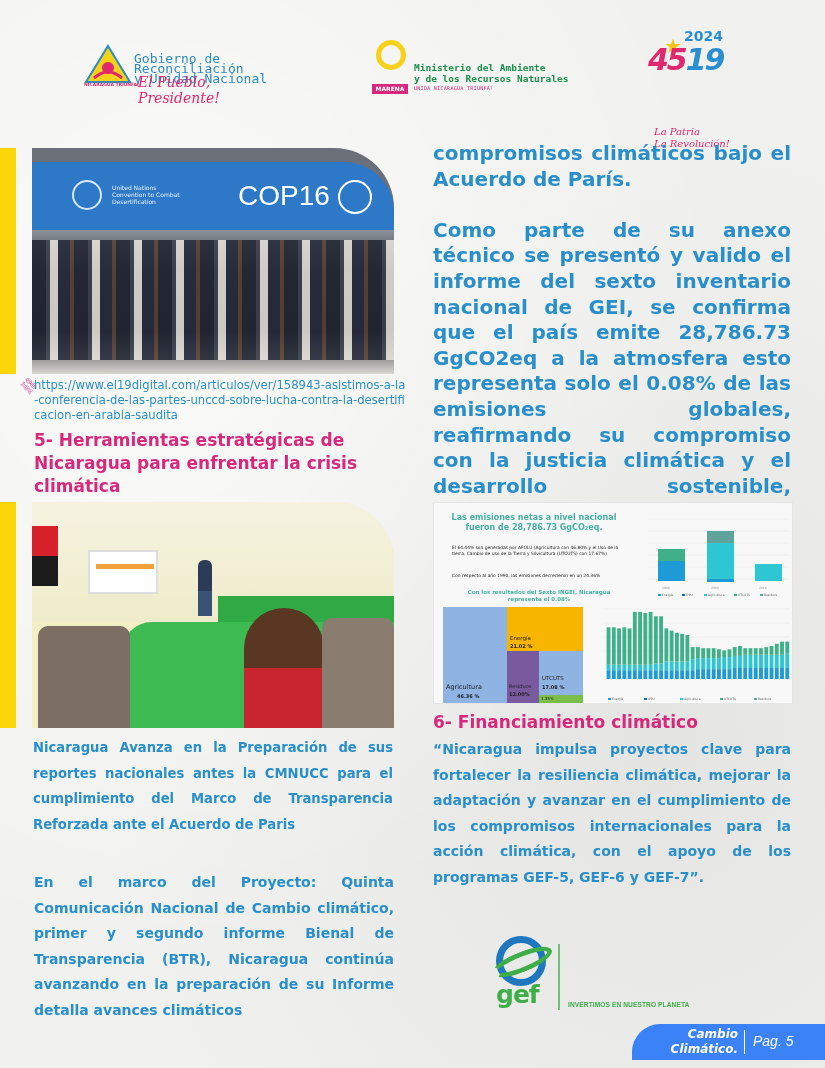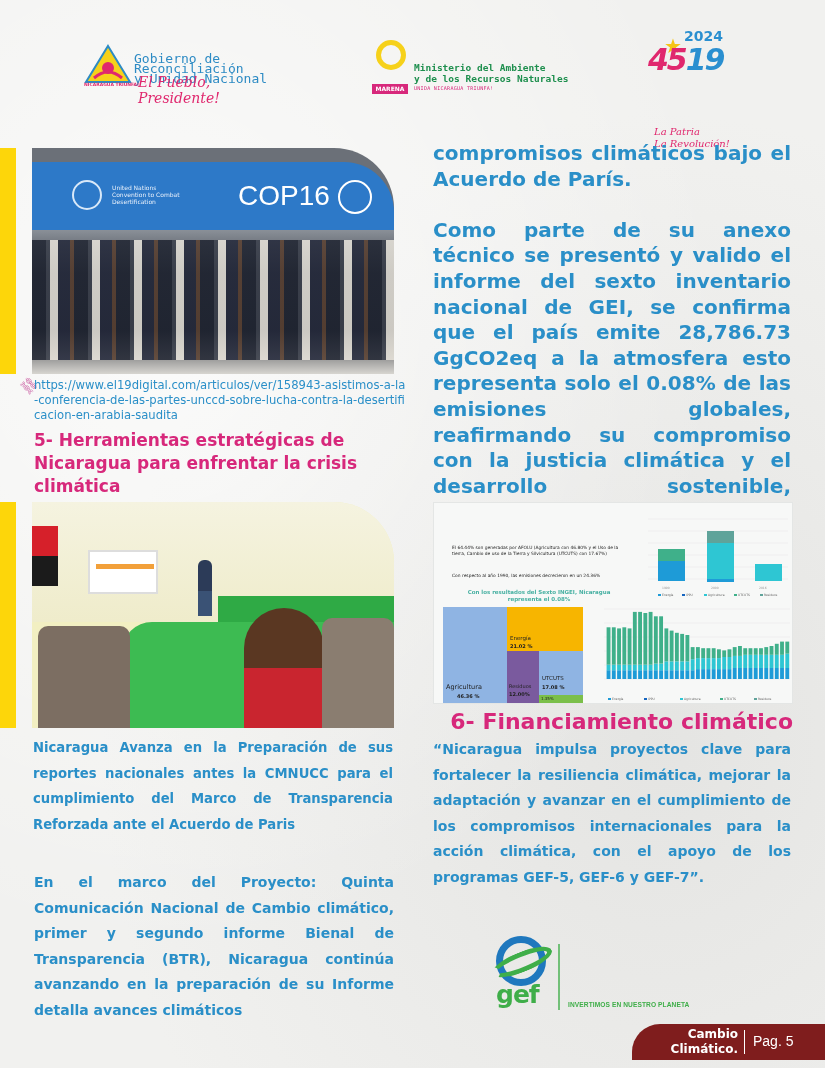--- a/index.html
+++ b/index.html
@@ -65,21 +65,21 @@
   .photo2 .woman { position: absolute; left: 212px; top: 106px; width: 80px; height: 120px; background: linear-gradient(180deg, #5a3722 0 50%, #c9252f 50%); border-radius: 40px 40px 0 0; }
   .photo2 .speaker { position: absolute; left: 166px; top: 58px; width: 14px; height: 56px; background: linear-gradient(180deg, #2c3b58 0 55%, #3a5275 55%); border-radius: 6px 6px 0 0; }
 
   
   .link-wrap { left: 20px; top: 378px; width: 380px; }
   .link-icon { position: absolute; left: 0; top: 0; width: 16px; height: 16px; color: #c95aa0; font-size: 14px; transform: rotate(-45deg); }
   .link-text { position: absolute; left: 14px; top: 0; width: 374px; font-family: "DejaVu Sans", sans-serif; font-size: 11.6px; line-height: 15px; color: #2a8fc8; word-break: break-all; }
 
   .h-pink { font-family: "DejaVu Sans", sans-serif; font-weight: bold; color: #d7287b; }
   .h5 { left: 34px; top: 429px; width: 340px; font-size: 17px; line-height: 23px; }
-  .h6 { left: 433px; top: 710px; width: 360px; font-size: 22px; line-height: 24px; text-align: right; }
+  .h6 { left: 433px; top: 710px; width: 360px; font-size: 17px; line-height: 24px; }
 
   .body-text { font-family: "DejaVu Sans", sans-serif; font-weight: bold; color: #2a8fc8; text-align: justify; text-align-last: left; }
   .col-right-top { left: 433px; top: 141px; width: 358px; font-size: 20px; line-height: 25.6px; }
   .col-right-top p + p { margin-top: 25.6px; }
 
   .left-sub { left: 33px; top: 735px; width: 360px; font-size: 13.2px; line-height: 25.6px; }
   .left-body { left: 34px; top: 870px; width: 360px; font-size: 14px; line-height: 25.6px; font-weight: bold; }
   .quote { left: 433px; top: 737px; width: 358px; font-size: 14px; line-height: 25.6px; }
 
   
@@ -97,21 +97,21 @@
   
   .gef { left: 490px; top: 936px; width: 230px; height: 80px; }
   .gef .ring { position: absolute; left: 6px; top: 0; width: 50px; height: 50px; border-radius: 50%; border: 7px solid #1f78be; }
   .gef .swoosh { position: absolute; left: 0; top: 16px; width: 64px; height: 20px; border-radius: 50%; border: 5px solid #3fae49; border-left-color: transparent; transform: rotate(-22deg); }
   .gef .gtxt { position: absolute; left: 6px; top: 44px; font-size: 25px; font-weight: bold; color: #3fae49; letter-spacing: -1px; }
   .gef .divider { position: absolute; left: 68px; top: 8px; width: 2px; height: 66px; background: #3fae49; opacity: 0.7; }
   .gef .name { position: absolute; left: 78px; top: 20px; font-family: "Liberation Sans", sans-serif; font-size: 14.5px; color: #3fae49; line-height: 13px; }
   .gef .tag { position: absolute; left: 78px; top: 65px; font-family: "Liberation Sans", sans-serif; font-size: 6.6px; font-weight: bold; color: #3fae49; letter-spacing: 0.1px; }
 
   
-  .footer-tab { left: 632px; top: 1024px; width: 193px; height: 36px; background: #7f1d1d; border-top-left-radius: 28px; }
+  .footer-tab { left: 632px; top: 1024px; width: 193px; height: 36px; background: #3b82f6; border-top-left-radius: 28px; font-style: italic; }
   .footer-tab .sec { position: absolute; left: 14px; top: 3px; width: 92px; text-align: right; font-size: 12px; font-weight: bold; color: #fff; line-height: 15px; }
   .footer-tab .sep { position: absolute; left: 112px; top: 6px; width: 1px; height: 24px; background: #fff; }
   .footer-tab .pg { position: absolute; left: 121px; top: 9px; font-size: 14px; color: #fff; font-family: "Liberation Sans", sans-serif; }
 </style>
 </head>
 <body>
 
 <div class="abs logo-gob">
   <svg class="tri" viewBox="0 0 48 46">
     <polygon points="24,2 46,38 2,38" fill="#f6d11a" stroke="#2d8bc4" stroke-width="2"></polygon>
@@ -182,20 +182,21 @@
 
 <div class="abs body-text left-sub">Nicaragua Avanza en la Preparación de sus reportes nacionales antes la CMNUCC para el cumplimiento del Marco de Transparencia Reforzada ante el Acuerdo de Paris</div>
 <div class="abs body-text left-body">En el marco del Proyecto: Quinta Comunicación Nacional de Cambio climático, primer y segundo informe Bienal de Transparencia (BTR), Nicaragua continúa avanzando en la preparación de su Informe detalla avances climáticos</div>
 
 <div class="abs body-text col-right-top">
   <p>compromisos climáticos bajo el Acuerdo de París.</p>
   <p>Como parte de su anexo técnico se presentó y valido el informe del sexto inventario nacional de GEI, se confirma que el país emite 28,786.73 GgCO2eq a la atmosfera esto representa solo el 0.08% de las emisiones globales, reafirmando su compromiso con la justicia climática y el desarrollo sostenible, particularmente en sectores clave como la energía, la agricultura y la gestión de recursos naturales.</p>
 </div>
 
 <div class="abs infog">
+  <div class="ttl">Las emisiones netas a nivel nacional fueron de 28,786.73 GgCO₂eq.</div>
   <div class="p1">El 64.44% son generadas por AFOLU (Agricultura con 46.80% y el Uso de la tierra, Cambio de uso de la Tierra y Silvicultura (UTCUTS) con 17.67%)</div>
   <div class="p2">Con respecto al año 1990, las emisiones decrecieron en un 24.36%</div>
   <div class="p3">Con los resultados del Sexto INGEI, Nicaragua representa el 0.08%</div>
 
   <div class="treemap">
     <div class="tm" style="left:0;top:0;width:64px;height:96px;background:#8fb4e3;">
       <div style="position:absolute;left:3px;bottom:12px;font-size:6.5px;">Agricultura</div>
       <div class="v" style="position:absolute;left:14px;bottom:4px;">46.36 %</div>
     </div>
     <div class="tm" style="left:64px;top:0;width:76px;height:44px;background:#f7b500;">

